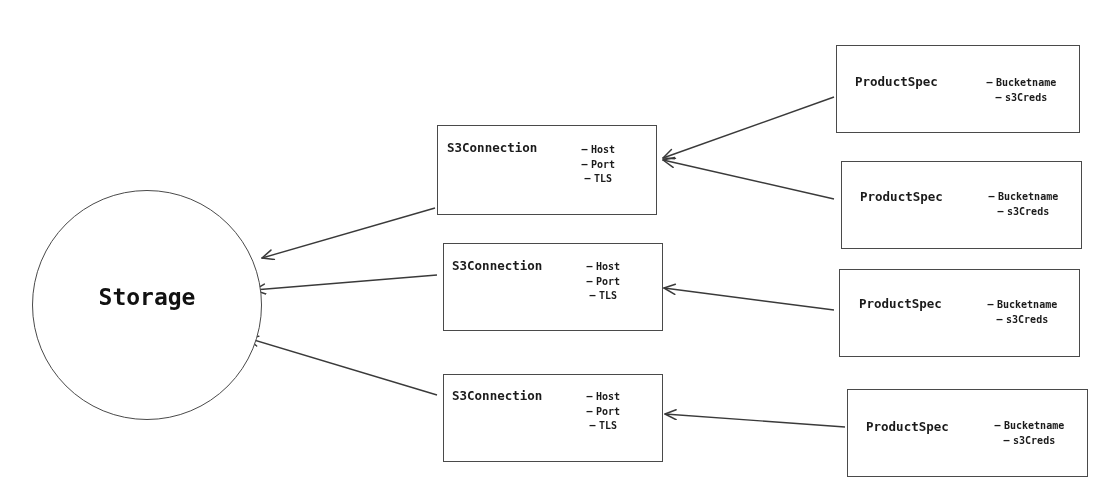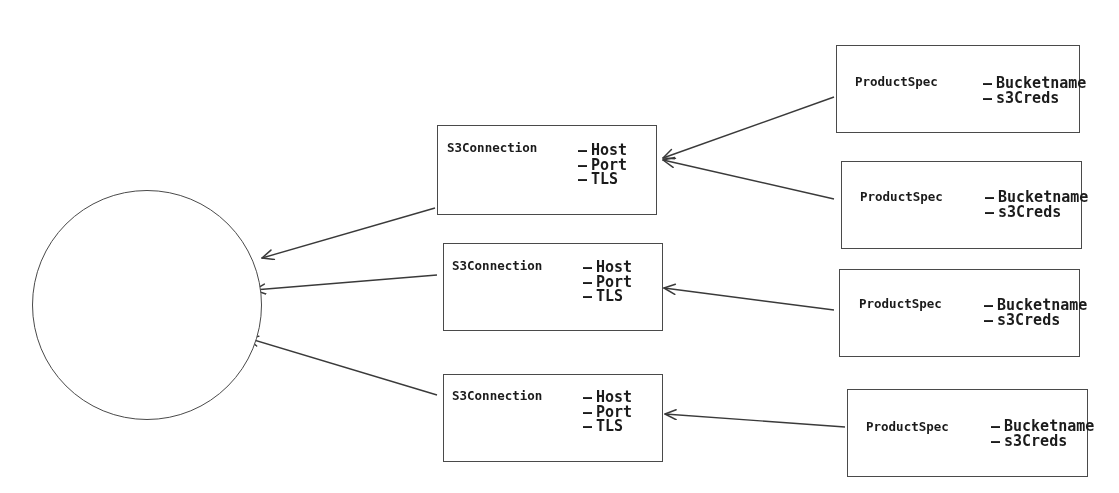--- a/index.html
+++ b/index.html
@@ -35,25 +35,26 @@
     font-size: 12.5px;
     font-weight: 700;
     color: #1b1b1b;
     white-space: nowrap;
     letter-spacing: 0px;
     margin-top: 8px;
   }
   .attr-list {
     position: absolute;
     font-family: "DejaVu Sans Mono", monospace;
-    font-size: 15px;
+    font-size: 10px;
     font-weight: 700;
     color: #1b1b1b;
     line-height: 14.5px;
     white-space: nowrap;
+    text-align: center;
   }
   .attr-row {
     white-space: nowrap;
   }
   .attr-dash {
     display: inline-block;
     width: 13px;
   }
   .circle-node {
     position: absolute;
@@ -94,20 +95,21 @@
     <path d="M 845 427 L 665 414" fill="none" stroke="#3a3a3a" stroke-width="1.4" marker-end="url(#ah)"></path>
 
     <path d="M 435 208 L 262 258" fill="none" stroke="#3a3a3a" stroke-width="1.4" marker-end="url(#ah)"></path>
 
     <path d="M 437 275 L 254 290" fill="none" stroke="#3a3a3a" stroke-width="1.4" marker-end="url(#ah)"></path>
 
     <path d="M 437 395 L 247 338" fill="none" stroke="#3a3a3a" stroke-width="1.4" marker-end="url(#ah)"></path>
   </svg>
 
   <div class="circle-node" style="left:32px; top:190px; width:230px; height:230px;"></div>
+  <div class="circle-label" style="left:32px; top:284px; width:230px;">Storage</div>
 
   <div class="node-box" style="left:437px; top:125px; width:220px; height:90px;"></div>
   <div class="node-title" style="left:447px; top:132px;">S3Connection</div>
   <div class="attr-list" style="left:578px; top:143px;">
     <div class="attr-row"><span class="attr-dash">–</span><span>Host</span></div>
     <div class="attr-row"><span class="attr-dash">–</span><span>Port</span></div>
     <div class="attr-row"><span class="attr-dash">–</span><span>TLS</span></div>
   </div>
 
   <div class="node-box" style="left:443px; top:243px; width:220px; height:88px;"></div>

